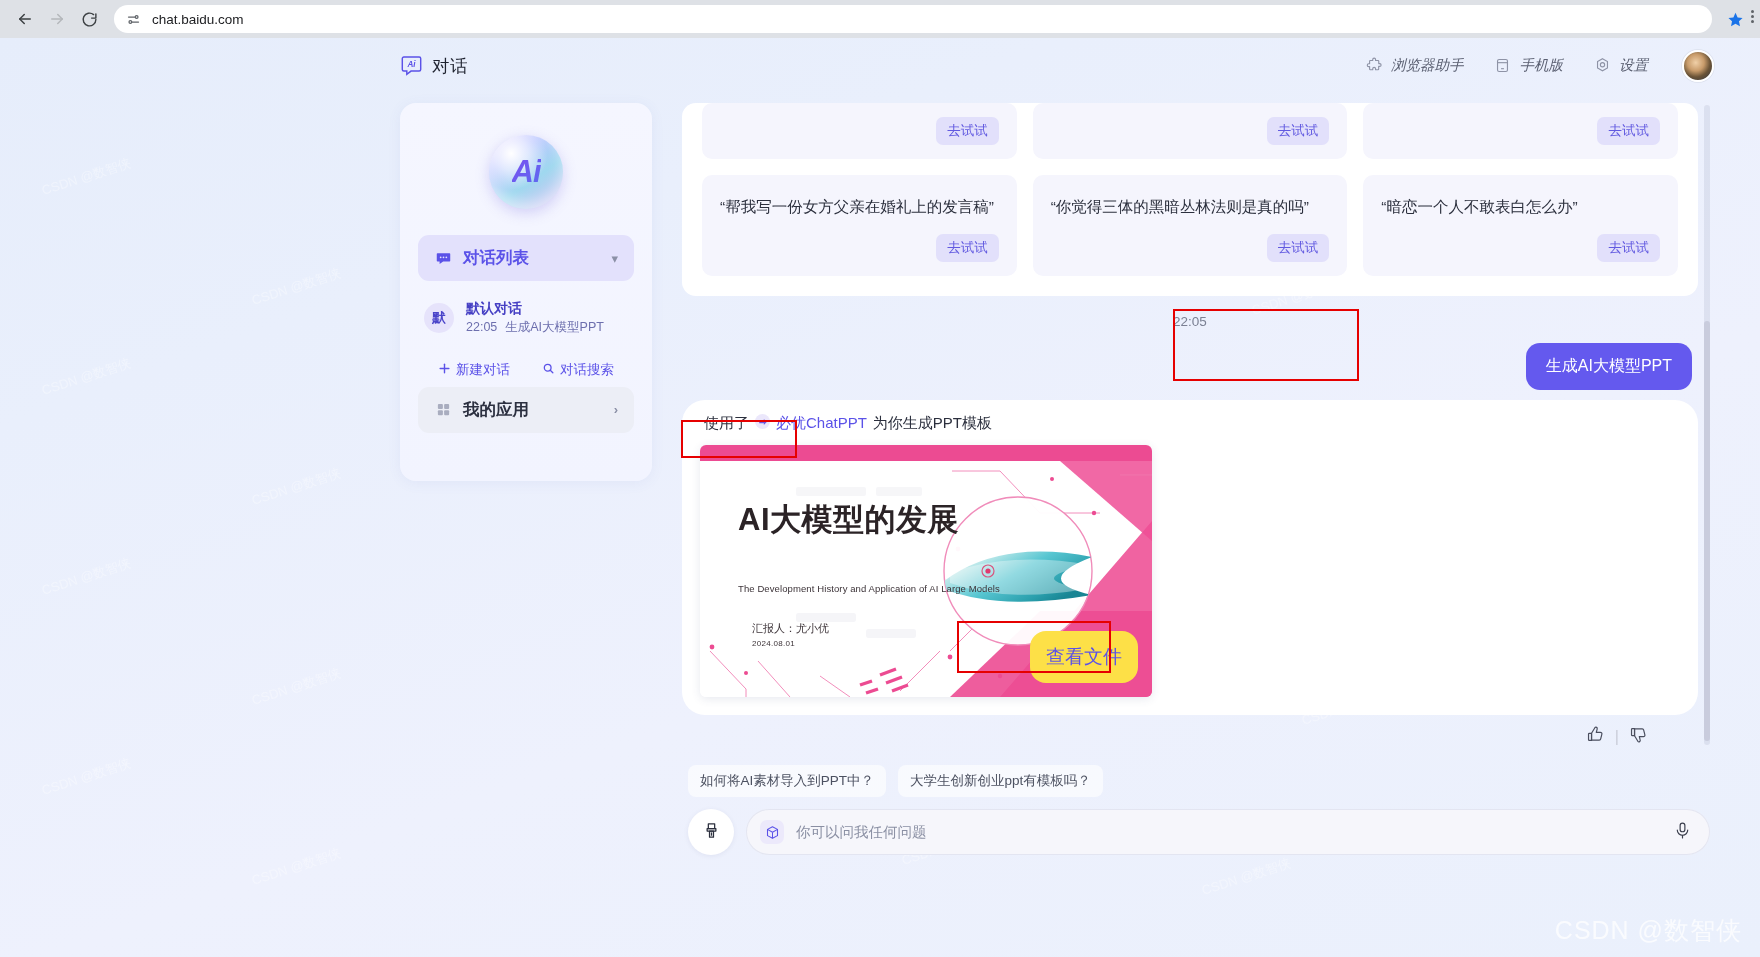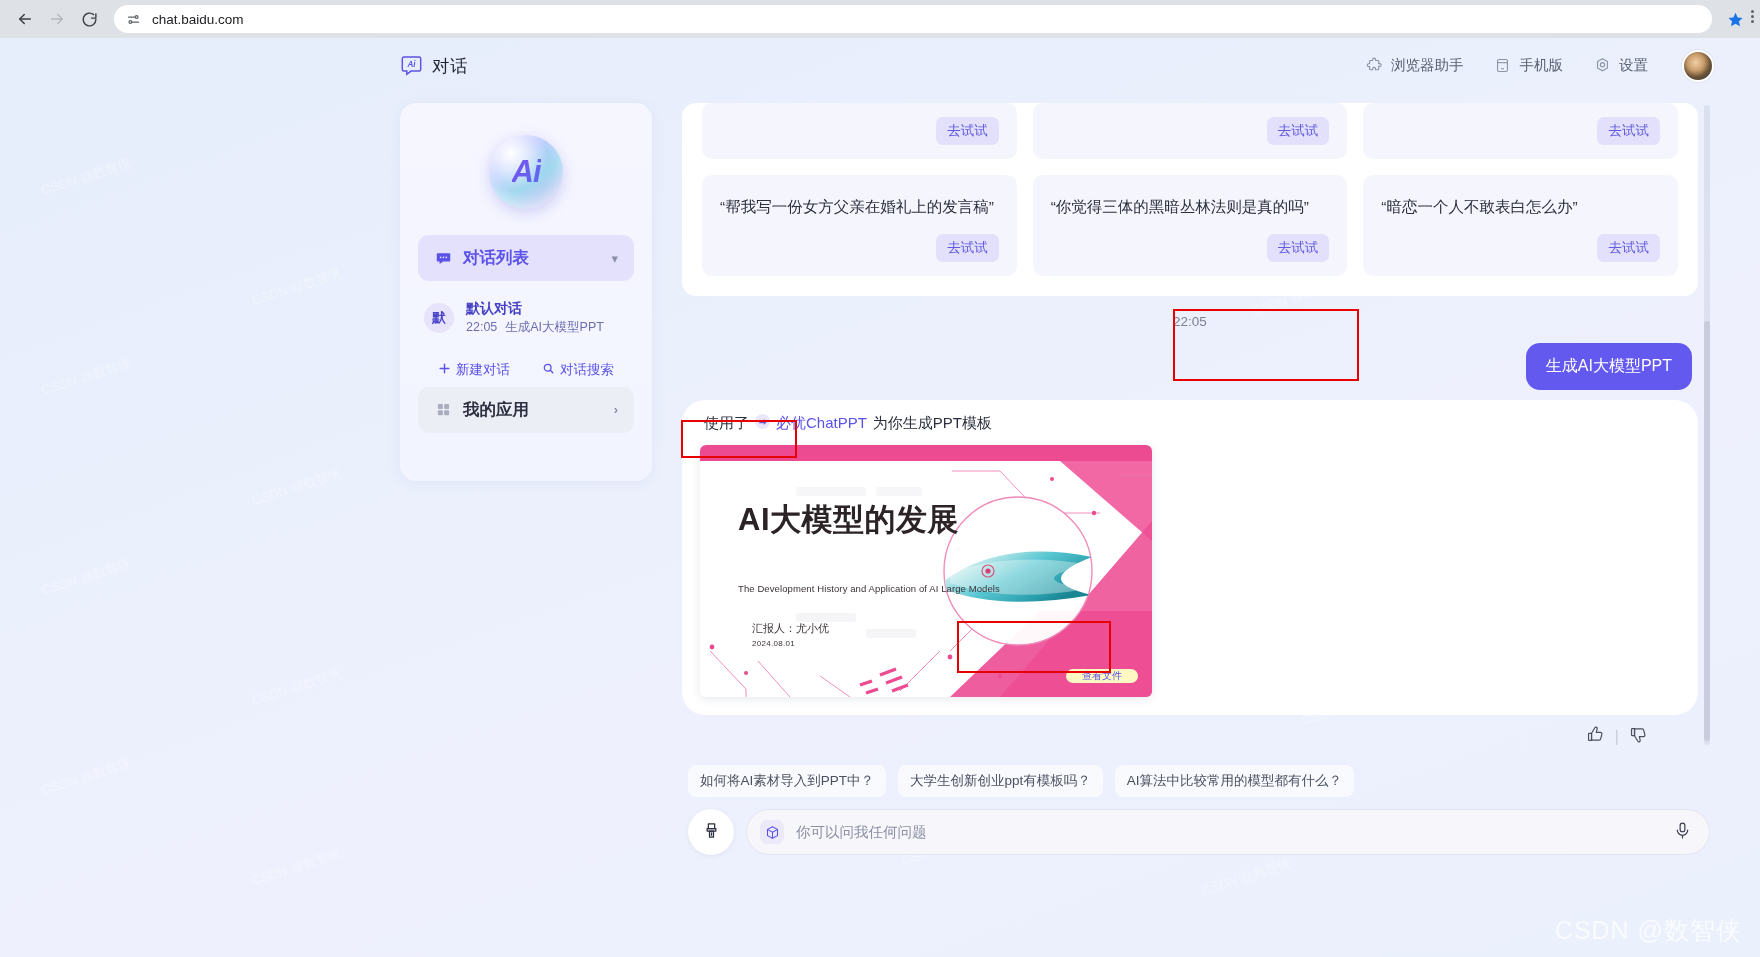--- a/index.html
+++ b/index.html
@@ -71,21 +71,21 @@
   }
   .brand { display:flex; align-items:center; gap:9px; }
   .brand-logo {
     width: 23px; height: 23px;
     display:flex; align-items:center; justify-content:center;
   }
   .brand-title { font-size: 17.5px; color:#1f2330; font-weight: 500; letter-spacing:.5px; }
   .header-actions { margin-left:auto; display:flex; align-items:center; gap: 30px; }
   .header-item {
     display:flex; align-items:center; gap:8px;
-    font-size: 14.5px; color:#5b6072;
+    font-size: 14.5px; color:#5b6072;font-style:italic;
   }
   .header-icon { width:18px; height:18px; display:flex; align-items:center; justify-content:center; }
   .avatar {
     width: 32px; height:32px; border-radius:50%;
     background: radial-gradient(circle at 42% 38%, #f0d0a8 0%, #c89b6a 35%, #6b5437 60%, #2b3340 100%);
     border: 2px solid #ffffff;
     box-shadow: 0 0 0 1px rgba(0,0,0,.05);
     overflow:hidden; flex:0 0 auto;
     margin-left: 4px;
   }
@@ -246,23 +246,23 @@
   .slide-presenter {
     position:absolute; left: 52px; top: 160px;
     font-size: 11px; color:#3c3338;
   }
   .slide-date {
     position:absolute; left: 52px; top: 178px;
     font-size: 8px; color:#3c3338; letter-spacing:.3px;
   }
   .view-file-btn {
     position:absolute; right: 14px; bottom: 14px;
-    background:#fef9c3; color:#5b52e8;
-    font-size: 10px; border-radius: 16px;
-    padding: 0 16px;
+    background:#fde047; color:#5b52e8;
+    font-size: 19px; border-radius: 16px;
+    padding: 13px 16px;
     z-index: 5;
   }
   .assistant-wrapper {
     background:#ffffff; border-radius: 23px;
     padding: 14px 18px 18px;
   }
   .feedback-row {
     display:flex; justify-content:flex-end; align-items:center;
     gap: 10px; padding: 10px 50px 0 0;
     color:#4a4e5e;
@@ -638,21 +638,20 @@
                 <path d="M7 13.5v-9H4.2a1 1 0 0 0-1 1v7a1 1 0 0 0 1 1z"></path>
                 <path d="M7 13.5 11.2 20.6a1.7 1.7 0 0 0 2.9-1.7L13 14.7h5.3a1.8 1.8 0 0 0 1.75-2.25l-1.5-6A1.8 1.8 0 0 0 16.8 5H7z"></path>
               </svg>
           </span>
         </div>
       </div>
 
       <div class="chips-row">
         <div class="chip">如何将AI素材导入到PPT中？</div>
         <div class="chip">大学生创新创业ppt有模板吗？</div>
-        <div class="chip">AI算法中比较常用的模型都有什么？</div>
       </div>
 
       <div class="input-bar">
         <div class="brush-btn">
           <span>
             <svg width="19" height="19" viewBox="0 0 24 24" fill="none" stroke="#2b2f3d" stroke-width="1.6" stroke-linejoin="round">
                 <path d="M8 3.5h8v6H8z"></path>
                 <path d="M6.5 9.5h11v3.2h-11z"></path>
                 <path d="M9.5 12.7h5v7.8h-5z"></path>
                 <line x1="12" y1="14.4" x2="12" y2="18.6"></line>

